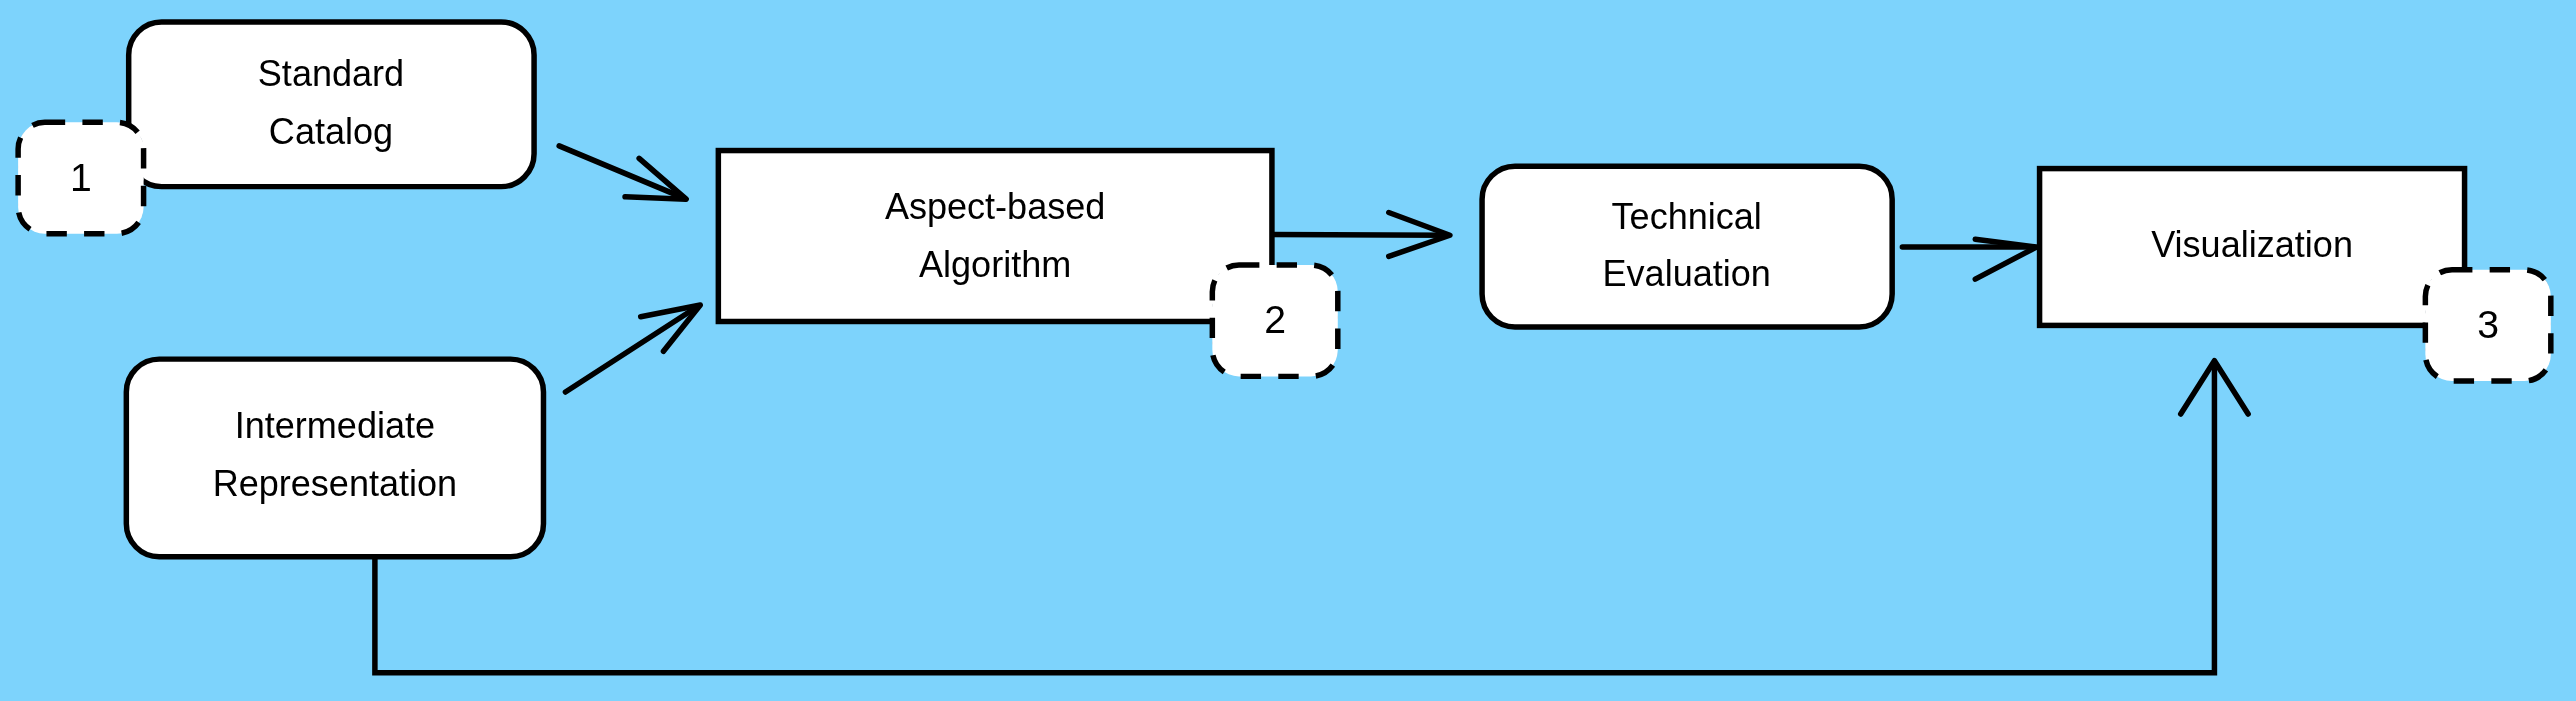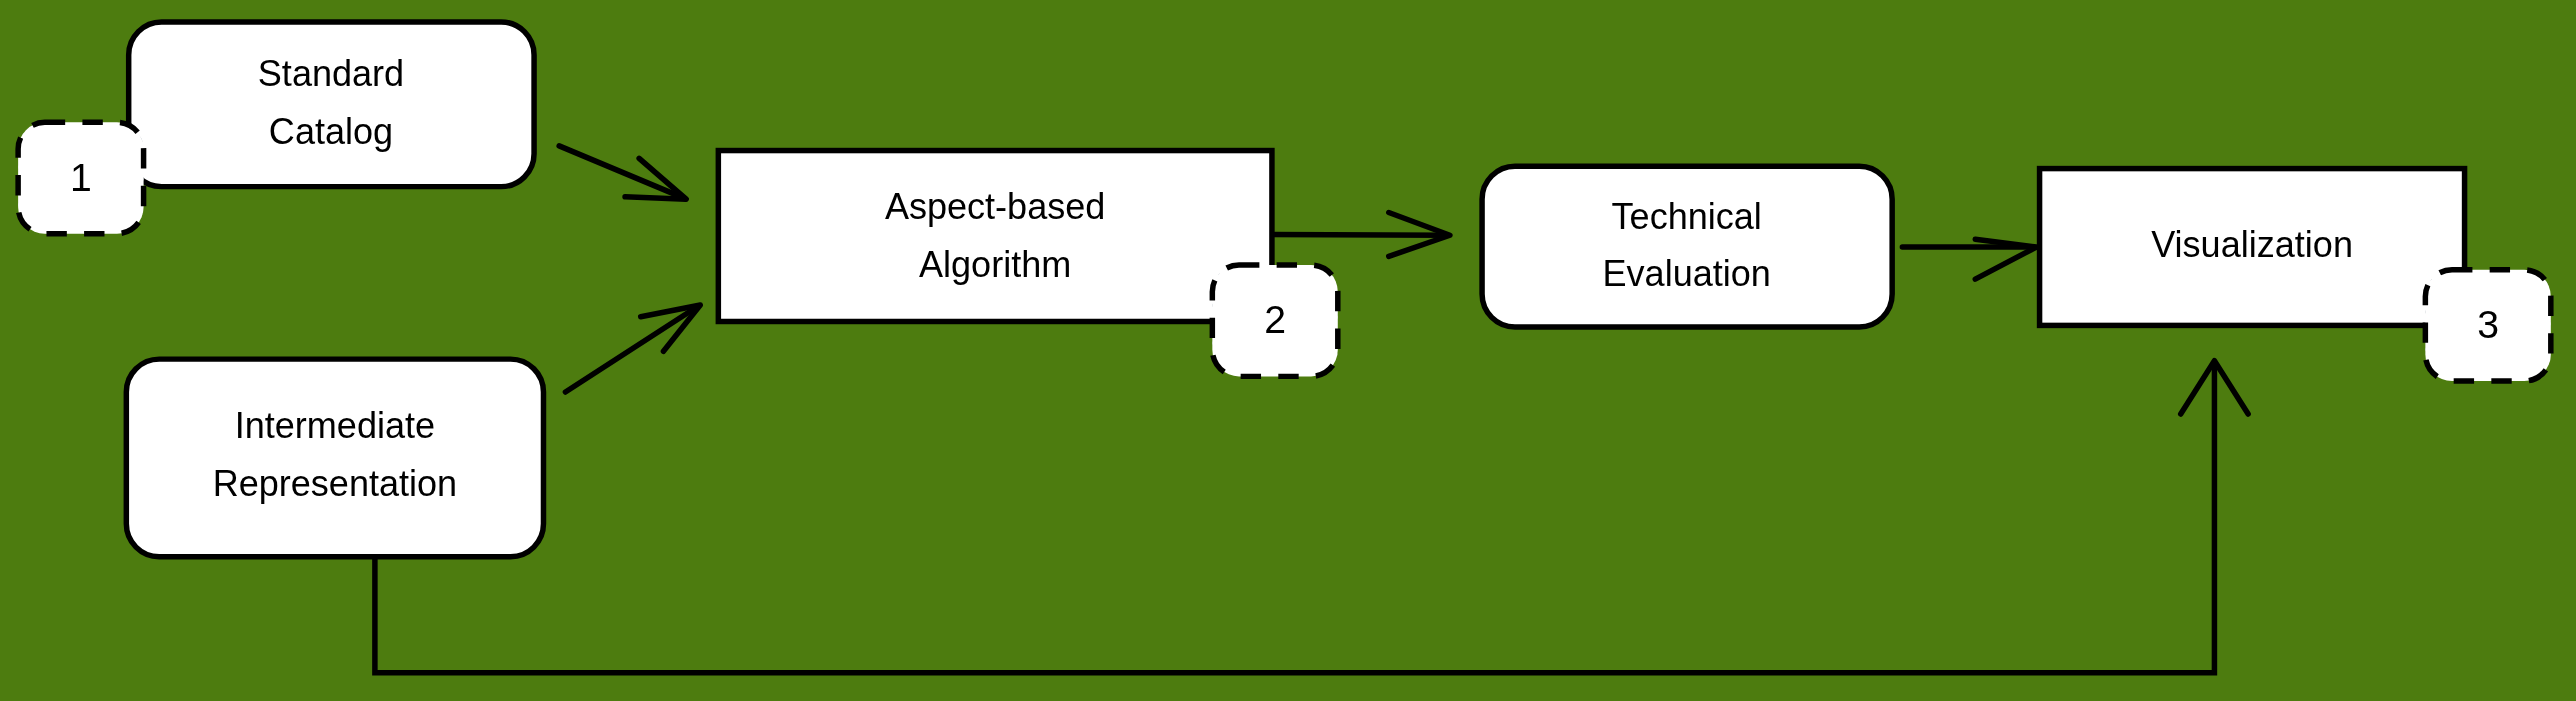--- a/index.html
+++ b/index.html
@@ -10,21 +10,21 @@
   body {
     width: 2576px;
     height: 701px;
     font-family: "Liberation Sans", sans-serif;
     overflow: hidden;
   }
   #diagram-root {
     position: relative;
     width: 2576px;
     height: 701px;
-    background: #4d7c0f;
+    background: #7dd3fc;
   }
   svg#flow-svg {
     display: block;
     width: 2576px;
     height: 701px;
   }
   .node-shape {
     fill: #ffffff;
     stroke: #000000;
     stroke-width: 7;

